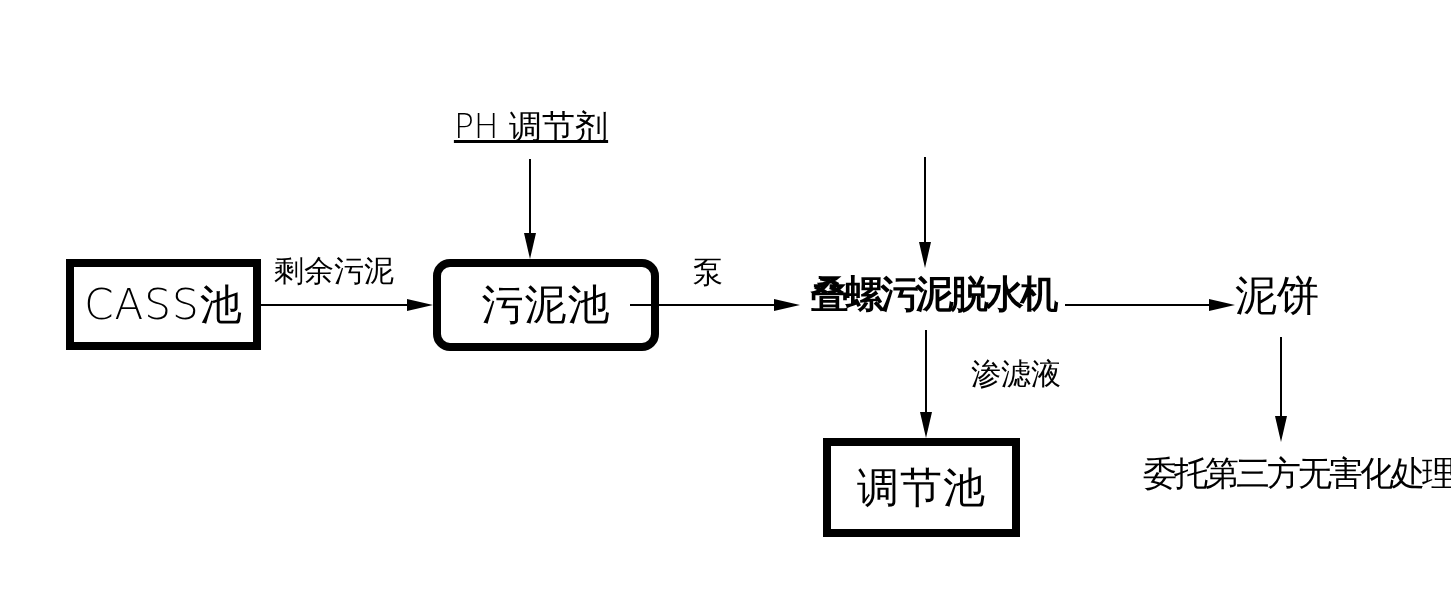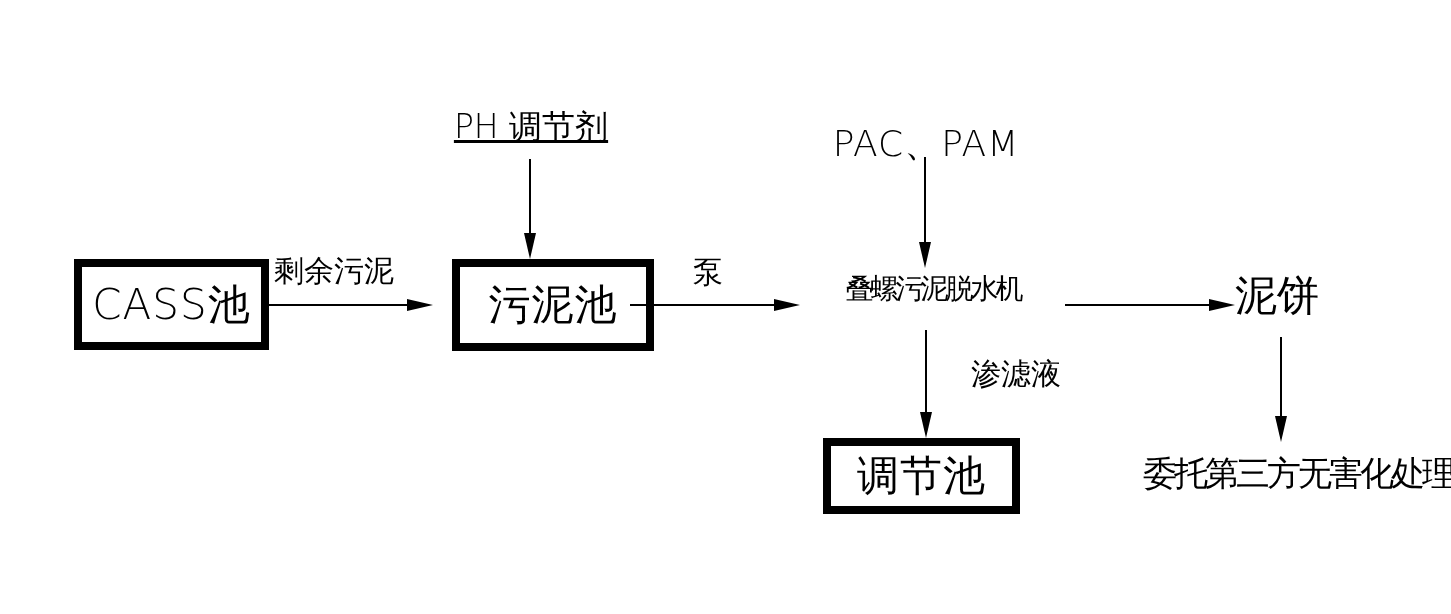--- a/index.html
+++ b/index.html
@@ -25,33 +25,33 @@
     display: flex;
     align-items: center;
     justify-content: center;
   }
   .pbox .node-label {
     font-size: 42px;
     font-weight: 300;
     letter-spacing: 1px;
     white-space: nowrap;
   }
-  #box-cass       { left: 66px;  top: 259px; width: 195px; height: 91px; margin-left: 8px; }
-  #box-sludge     { left: 452px; top: 259px; width: 202px; height: 92px; }
-  #box-regulating { left: 823px; top: 438px; width: 197px; height: 76px; }
+  #box-cass       { left: 66px;  top: 259px; width: 195px; height: 91px; }
+  #box-sludge     { left: 433px; top: 259px; width: 226px; height: 92px; border-radius: 17px; }
+  #box-regulating { left: 823px; top: 438px; width: 197px; height: 99px; }
 
   
   .tnode {
     position: absolute;
     transform: translateX(-50%);
     white-space: nowrap;
     font-weight: 300;
     line-height: 1.1;
   }
-  #node-dewatering { left: 933px;  top: 274px; font-size: 28px; letter-spacing: -3px; }
+  #node-dewatering { left: 933px;  top: 274px; font-size: 38px; letter-spacing: -3px; font-weight: bold; }
   #node-mudcake    { left: 1277px; top: 273px; font-size: 42px; font-family: Liberation Serif, serif; }
   #node-thirdparty { left: 1298px; top: 455px; font-size: 34px; letter-spacing: -3px; }
 
   
   .elabel {
     position: absolute;
     transform: translateX(-50%);
     white-space: nowrap;
     font-weight: 300;
     font-size: 30px;
@@ -112,21 +112,20 @@
     <span class="node-label">调节池</span>
   </div>
 
   <div class="tnode" id="node-dewatering">叠螺污泥脱水机</div>
   <div class="tnode" id="node-mudcake">泥饼</div>
   <div class="tnode" id="node-thirdparty">委托第三方无害化处理</div>
 
   <div class="elabel" id="lbl-excess">剩余污泥</div>
   <div class="elabel" id="lbl-ph">PH 调节剂</div>
   <div class="elabel" id="lbl-pump">泵</div>
-  <div class="elabel" id="lbl-pacpam">PAC、PAM</div>
   <div class="elabel" id="lbl-filtrate">渗滤液</div>
 
   <div class="hline" id="line-excess"></div>
   <div class="hline" id="line-pump"></div>
   <div class="hline" id="line-mudcake"></div>
 
   <div class="vline" id="line-ph-down"></div>
   <div class="vline" id="line-pac-down"></div>
   <div class="vline" id="line-filtrate-down"></div>
   <div class="vline" id="line-mudcake-down"></div>

